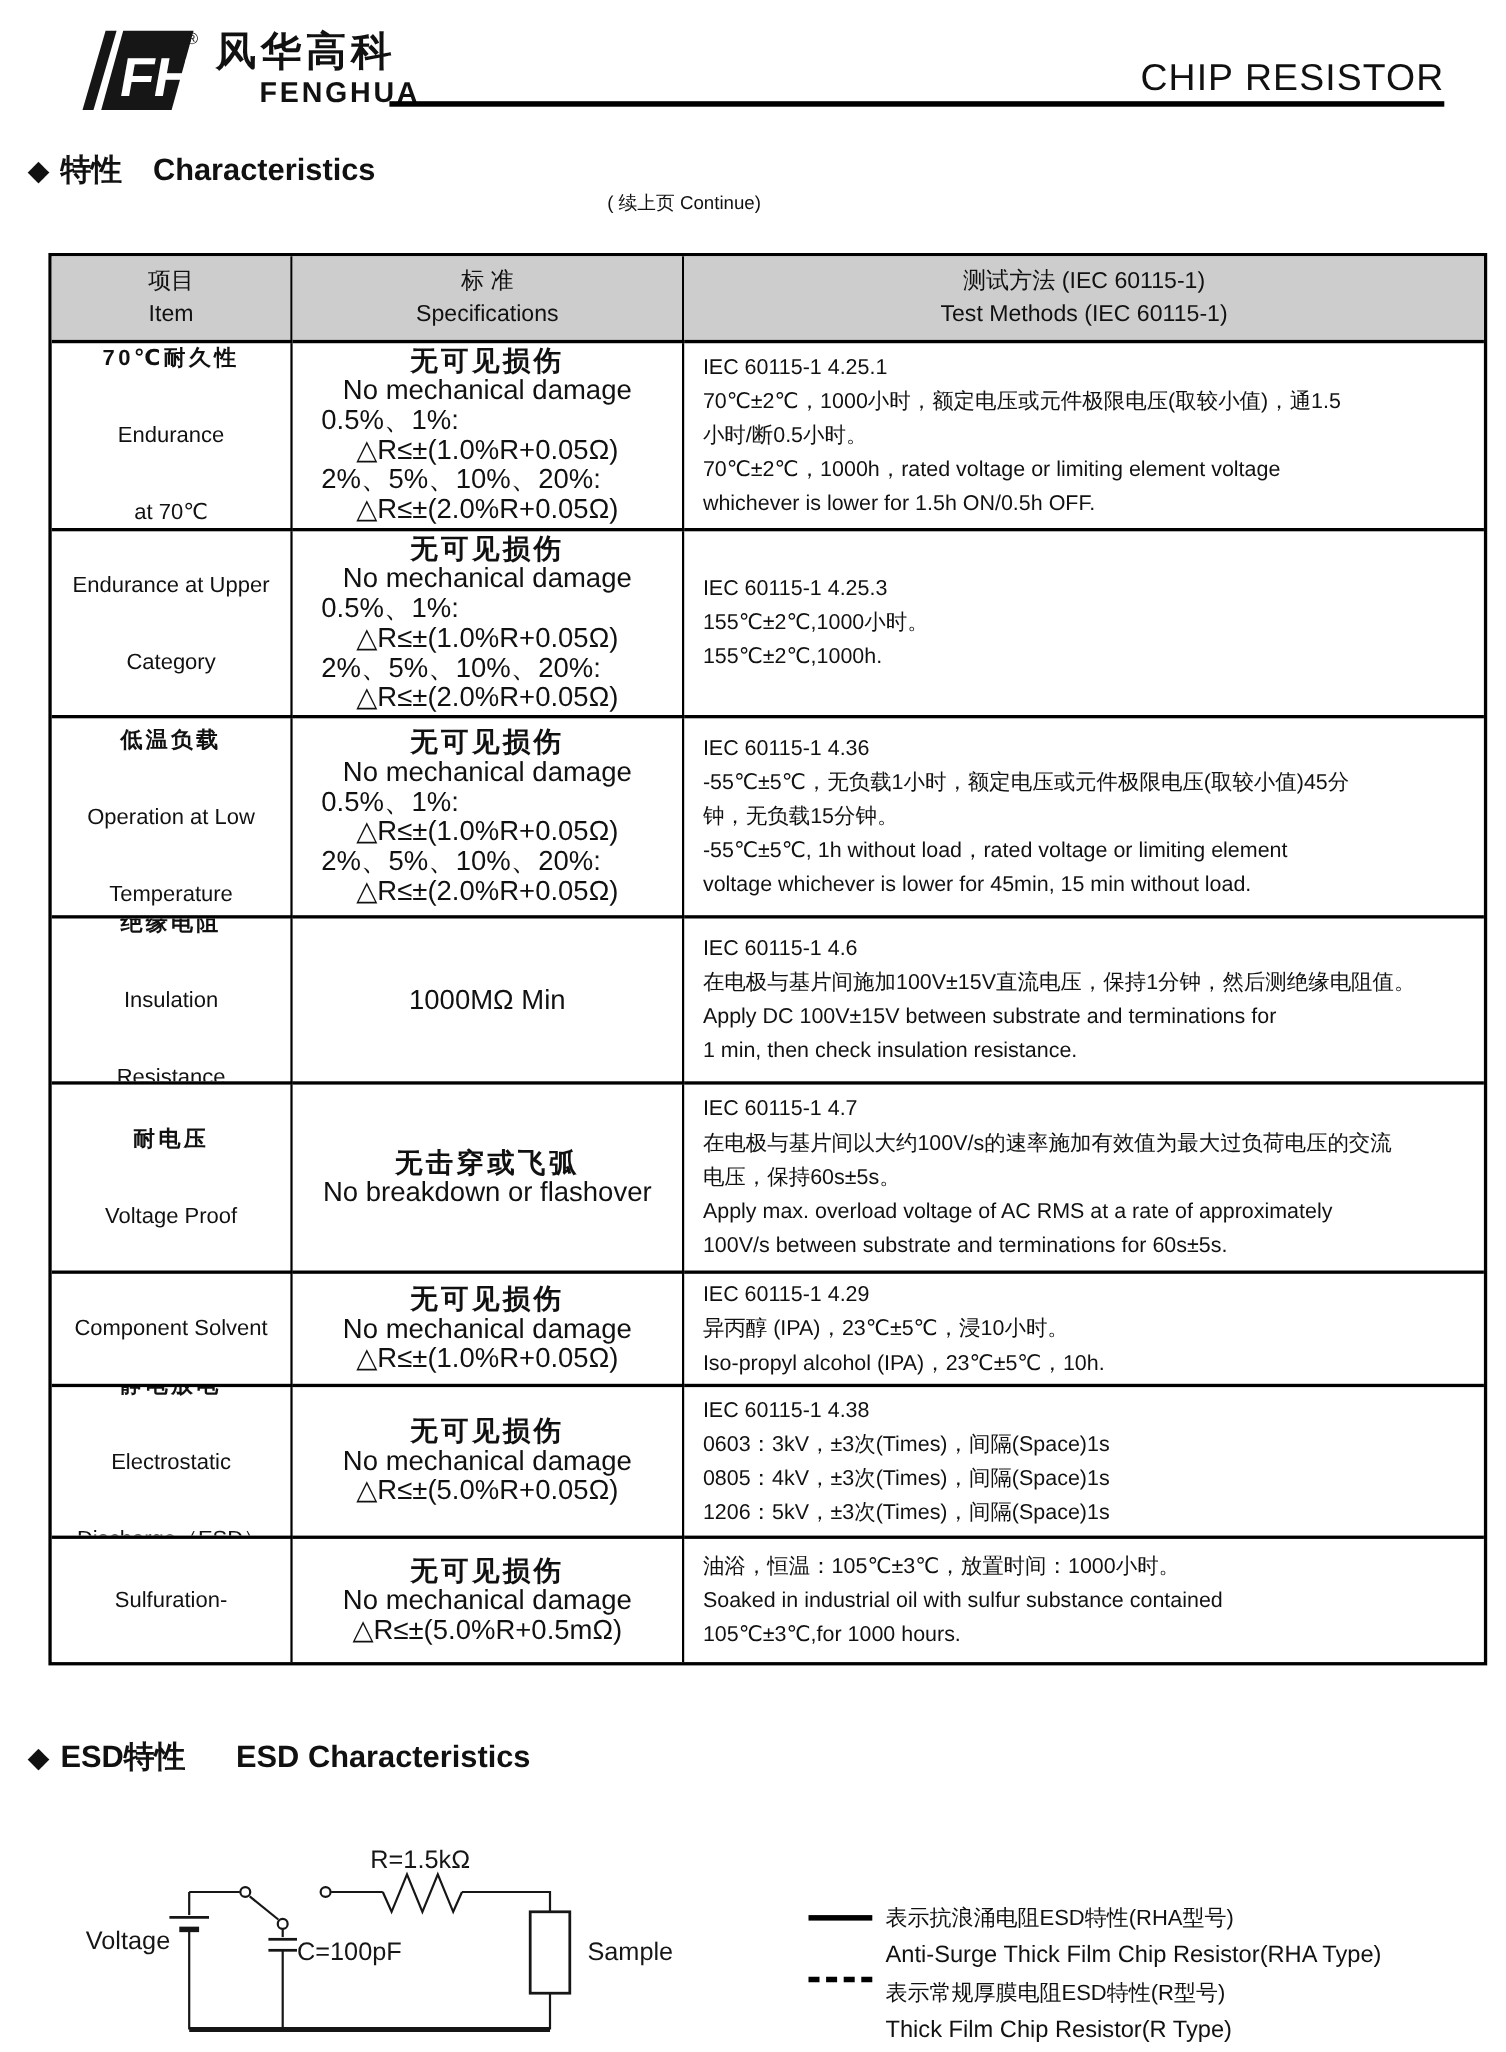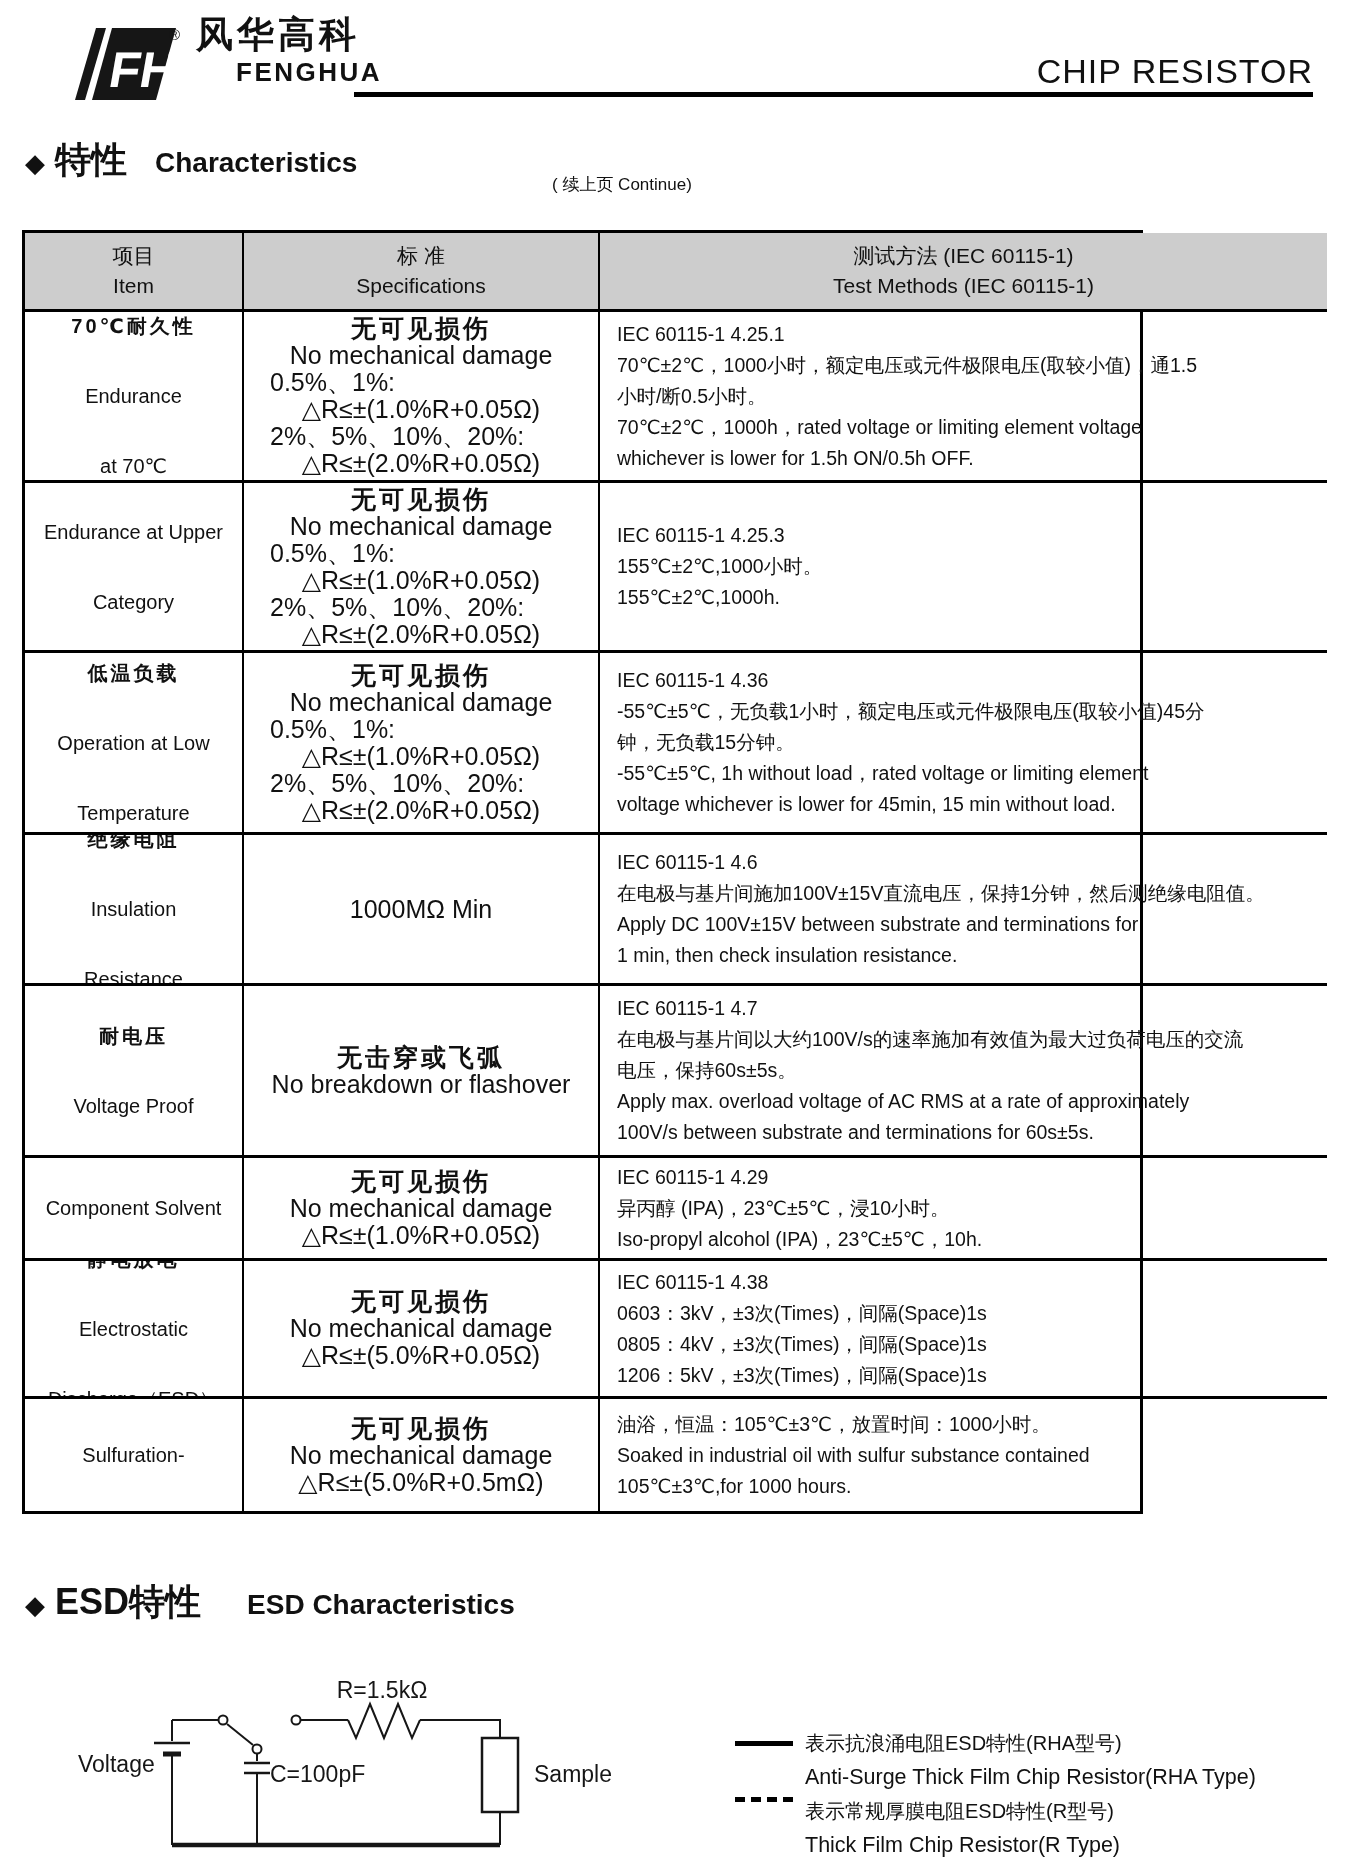--- a/index.html
+++ b/index.html
@@ -1,36 +1,36 @@
 <!DOCTYPE html>
 <html><head>
 <meta charset="utf-8">
 <style>
   html,body{margin:0;padding:0;background:#ffffff;}
   .page{position:relative;width:1369px;height:1865px;background:#ffffff;overflow:hidden;
         font-family:"Liberation Sans","DejaVu Sans",sans-serif;color:#111;}
   
   .logo-svg{position:absolute;left:72px;top:24px;}
-  .brand{position:absolute;left:196px;top:16px;line-height:1;}
+  .brand{position:absolute;left:196px;top:28px;line-height:1;}
   .brand .cn{font-size:37px;font-weight:bold;letter-spacing:4px;}
   .brand .en{font-size:26px;font-weight:bold;letter-spacing:2.5px;margin-top:6px;margin-left:40px;}
   .head-rule{position:absolute;left:354px;top:92px;width:959px;height:5px;background:#000;}
   .product{position:absolute;top:52px;right:56px;font-size:34px;letter-spacing:1px;}
   
   .sec-title{position:absolute;left:25px;display:flex;align-items:baseline;font-weight:bold;}
   .sec-title .bullet{font-size:26px;margin-right:10px;}
-  .sec-title .t-cn{font-size:36px;}
+  .sec-title .t-cn{font-size:28px;}
   .sec-title .t-en{font-size:28px;}
   #title-char{top:136px;}
   #title-char .t-en{margin-left:28px;}
   #title-esd{top:1578px;}
   #title-esd .t-en{margin-left:46px;}
   .continue-note{position:absolute;left:552px;top:173px;font-size:17px;}
   
-  .ctable{position:absolute;left:22px;top:230px;width:1121px;border:3px solid #000;
+  .ctable{position:absolute;left:44px;top:230px;width:1308px;border:3px solid #000;
           display:grid;grid-template-columns:219px 356px 727px;
           grid-template-rows:79px 171px 170px 182px 151px 172px 103px 138px 112px;
           box-sizing:border-box;background:#fff;}
   .cell{border-right:2px solid #000;border-bottom:3px solid #000;box-sizing:border-box;
         display:flex;flex-direction:column;justify-content:center;overflow:hidden;}
   .cell.last-col{border-right:none;}
   .cell.last-row{border-bottom:none;}
   .hcell{background:#cdcdcd;align-items:center;text-align:center;font-size:21px;line-height:30px;}
   .item-cell{align-items:center;text-align:center;font-size:20px;line-height:30px;gap:40px;}
   .spec-cell{align-items:center;text-align:center;font-size:25px;line-height:27px;}

